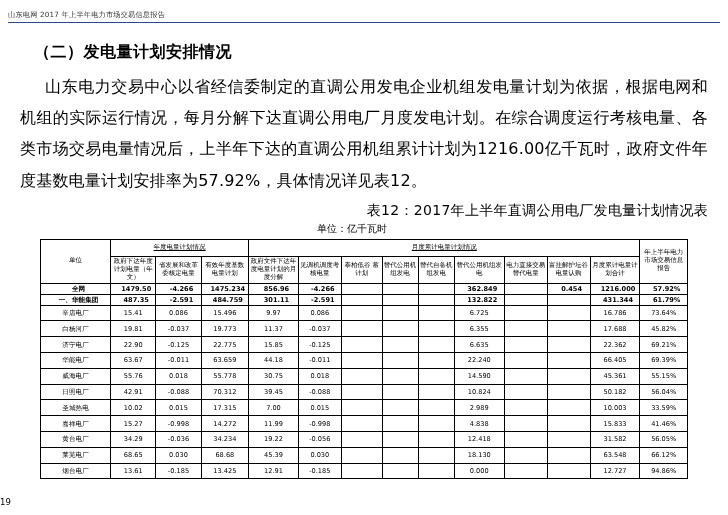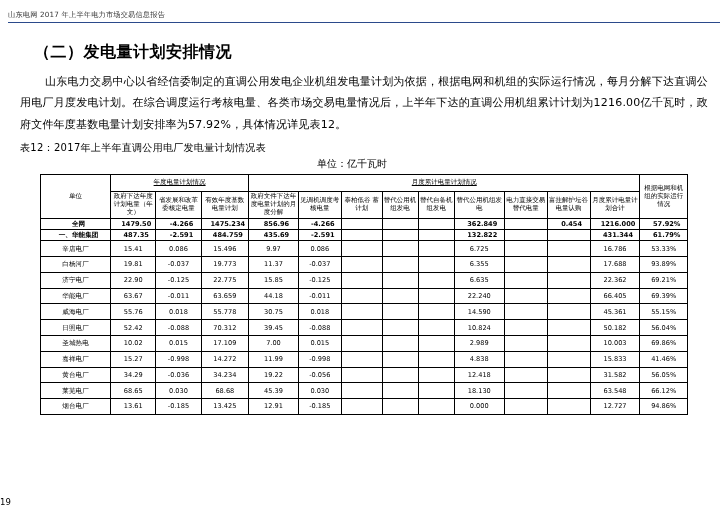--- a/index.html
+++ b/index.html
@@ -45,31 +45,31 @@
     right: 20px;
   }
   h2.section-title {
     font-family: "DejaVu Sans", "Liberation Sans", sans-serif;
     font-size: 16px;
     font-weight: bold;
     margin: 8px 0 8px 14px;
     letter-spacing: 0.5px;
   }
   p.body-text {
-    font-size: 11px;
+    font-size: 16px;
     line-height: 1.95;
     margin: 0 0 4px 0;
     text-align: justify;
     text-justify: inter-ideograph;
     text-indent: 25px;
     letter-spacing: 0.2px;
   }
   .table-caption {
-    text-align: left;
-    font-size: 10px;
+    text-align: right;
+    font-size: 14px;
     margin: 6px 0 2px 0;
     letter-spacing: 0.3px;
   }
   .table-unit {
     text-align: center;
     font-size: 10px;
     margin: 0 24px 3px 0;
   }
   table.data {
     border-collapse: collapse;
@@ -148,21 +148,21 @@
         <col style="width:38px">
         <col style="width:38px">
         <col style="width:44px">
         <col style="width:42px">
       </colgroup>
       <thead>
         <tr>
           <th rowspan="2" class="tall">单位</th>
           <th colspan="3" class="grpcell">年度电量计划情况</th>
           <th colspan="9" class="grpcell">月度累计电量计划情况</th>
-          <th rowspan="2" class="tall"><span>根据电网和机组的实际运行情况</span></th>
+          <th rowspan="2" class="tall"><span>年上半年电力市场交易信息报告</span></th>
         </tr>
         <tr>
           <th class="tall">政府下达年度计划电量（年文）</th>
           <th class="tall">省发展和改革委核定电量</th>
           <th class="tall">有效年度基数电量计划</th>
           <th class="tall">政府文件下达年度电量计划的月度分解</th>
           <th class="tall">见调机调度考核电量</th>
           <th class="tall">泰柏低谷 蓄计划</th>
           <th class="tall">替代公用机组发电</th>
           <th class="tall">替代自备机组发电</th>
@@ -187,21 +187,21 @@
             <td></td>
             <td>0.454</td>
             <td>1216.000</td>
             <td>57.92%</td>
           </tr>
           <tr class="groupsum">
             <td class="rowlabel">一、华能集团</td>
             <td>487.35</td>
             <td>-2.591</td>
             <td>484.759</td>
-            <td>435.69</td>
+            <td>301.11</td>
             <td>-2.591</td>
             <td></td>
             <td></td>
             <td></td>
             <td>132.822</td>
             <td></td>
             <td></td>
             <td>431.344</td>
             <td>61.79%</td>
           </tr>
@@ -212,37 +212,37 @@
             <td>15.496</td>
             <td>9.97</td>
             <td>0.086</td>
             <td></td>
             <td></td>
             <td></td>
             <td>6.725</td>
             <td></td>
             <td></td>
             <td>16.786</td>
-            <td>53.33%</td>
+            <td>73.64%</td>
           </tr>
           <tr class="data-row">
             <td class="rowlabel">白杨河厂</td>
             <td>19.81</td>
             <td>-0.037</td>
             <td>19.773</td>
             <td>11.37</td>
             <td>-0.037</td>
             <td></td>
             <td></td>
             <td></td>
             <td>6.355</td>
             <td></td>
             <td></td>
             <td>17.688</td>
-            <td>93.89%</td>
+            <td>45.82%</td>
           </tr>
           <tr class="data-row">
             <td class="rowlabel">济宁电厂</td>
             <td>22.90</td>
             <td>-0.125</td>
             <td>22.775</td>
             <td>15.85</td>
             <td>-0.125</td>
             <td></td>
             <td></td>
@@ -280,49 +280,49 @@
             <td></td>
             <td></td>
             <td>14.590</td>
             <td></td>
             <td></td>
             <td>45.361</td>
             <td>55.15%</td>
           </tr>
           <tr class="data-row">
             <td class="rowlabel">日照电厂</td>
-            <td>52.42</td>
+            <td>42.91</td>
             <td>-0.088</td>
             <td>70.312</td>
             <td>39.45</td>
             <td>-0.088</td>
             <td></td>
             <td></td>
             <td></td>
             <td>10.824</td>
             <td></td>
             <td></td>
             <td>50.182</td>
             <td>56.04%</td>
           </tr>
           <tr class="data-row">
             <td class="rowlabel">圣城热电</td>
             <td>10.02</td>
             <td>0.015</td>
-            <td>17.109</td>
+            <td>17.315</td>
             <td>7.00</td>
             <td>0.015</td>
             <td></td>
             <td></td>
             <td></td>
             <td>2.989</td>
             <td></td>
             <td></td>
             <td>10.003</td>
-            <td>69.86%</td>
+            <td>33.59%</td>
           </tr>
           <tr class="data-row">
             <td class="rowlabel">嘉祥电厂</td>
             <td>15.27</td>
             <td>-0.998</td>
             <td>14.272</td>
             <td>11.99</td>
             <td>-0.998</td>
             <td></td>
             <td></td>

